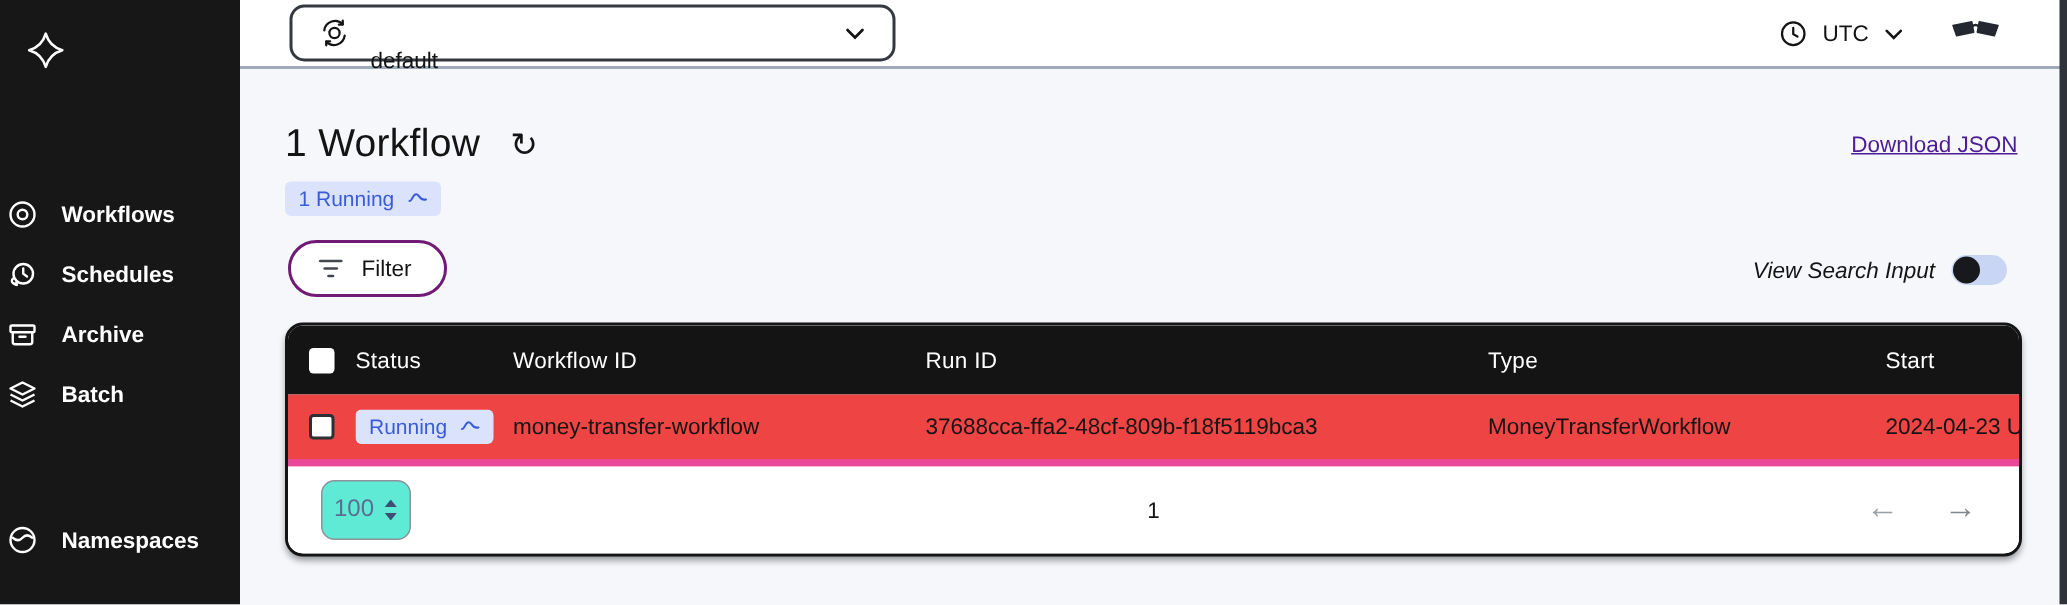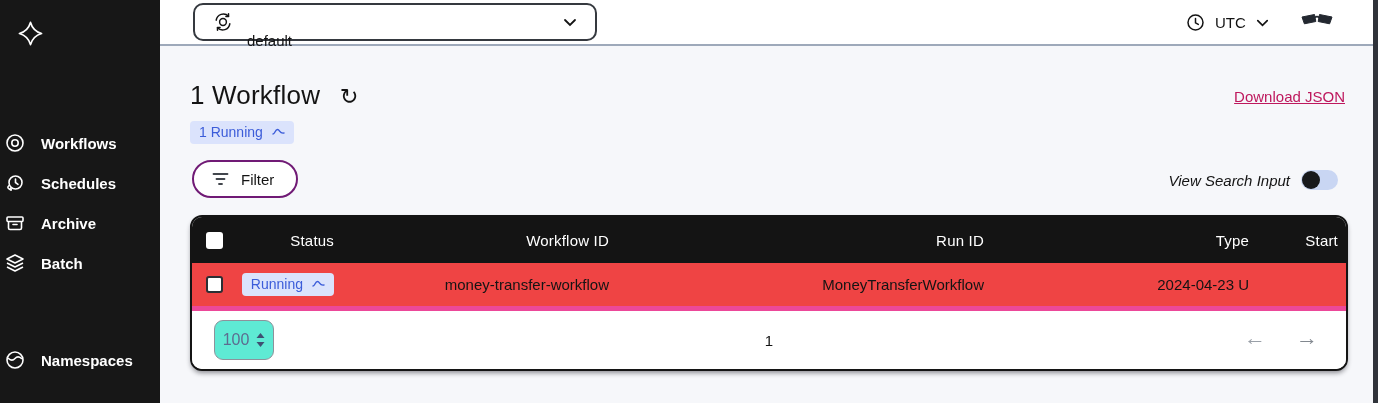--- a/index.html
+++ b/index.html
@@ -41,21 +41,21 @@
   .tz-label { font-size:15px; color:#141414; margin-left:2px; }
   .glasses { position:absolute; left:1141px; top:12px; cursor:pointer; }
 
   
   .main { position:absolute; left:160px; top:46px; width:1218px; height:357px; }
   .title-row { position:absolute; left:30px; top:34px; display:flex; align-items:center; gap:20px; }
   .page-title { font-size:26px; font-weight:500; color:#141414; letter-spacing:.2px; }
   .refresh { font-size:22px; line-height:1; color:#141414; cursor:pointer; padding-top:2px; }
   .download-link {
     position:absolute; right:33px; top:42px; font-size:15px;
-    color:#be185d; text-decoration:underline; cursor:pointer;
+    color:#4c1d95; text-decoration:underline; cursor:pointer;
   }
   .badge {
     display:inline-flex; align-items:center; gap:9px;
     background:#dbe3fc; color:#3b5cd9; border-radius:4px;
     font-size:14px; font-weight:400; padding:3px 9px 4px 9px;
   }
   .summary-badge { position:absolute; left:30px; top:75px; }
   .filter-btn {
     position:absolute; left:32px; top:114px; height:38px;
     background:#fff; border:2px solid #701a75; border-radius:19px;
@@ -73,21 +73,21 @@
   }
   .toggle .knob {
     position:absolute; left:1px; top:1px; width:18px; height:18px;
     border-radius:50%; background:#17191c;
   }
 
   
   .wf-table {
     position:absolute; left:30px; top:169px; width:1158px;
     background:#fff; border:2px solid #141414; border-radius:12px;
-    overflow:hidden; box-shadow:0 3px 5px -1px rgba(10,10,20,.45);text-align:right;
+    overflow:hidden; box-shadow:0 3px 5px -1px rgba(10,10,20,.45);
   }
   .tgrid {
     display:grid; grid-template-columns:31px 105px 275px 375px 265px 1fr;
     align-items:center; padding-left:14px;
   }
   .thead { background:#141414; color:#fff; height:46px; font-size:15px; font-weight:500; letter-spacing:.2px; }
   .trow { height:48px; font-size:15px; border-bottom:5px solid #ec4899; background:#ef4444; }
   .cell { overflow:hidden; white-space:nowrap; padding-right:8px; }
   .checkbox { width:17px; height:17px; border-radius:3px; background:#fff; cursor:pointer; }
   .row-checkbox { border:2px solid #2c2f34; }
@@ -273,20 +273,21 @@
         </div>
       <div class="cell">
         <span class="badge">
           <span>Running</span>
           <svg width="13" height="10" viewBox="0 0 13 10" fill="none" stroke="#3b5cd9" stroke-width="1.4" stroke-linecap="round">
             <path d="M1 7 C3 7 3 2.5 5.5 2.5 C8 2.5 7.4 7 12 6"></path>
           </svg>
         </span>
       </div>
       <div class="cell"><span class="cell-link">money-transfer-workflow</span></div>
+      <div class="cell"><span class="cell-link">37688cca-ffa2-48cf-809b-f18f5119bca3</span></div>
       <div class="cell"><span class="cell-link">MoneyTransferWorkflow</span></div>
       <div class="cell">2024-04-23 U</div>
     </div>
 
     <div class="tfoot">
       <div class="page-size">
         <span>100</span>
         <svg width="9" height="14" viewBox="0 0 9 14" fill="#3f4f72">
           <path d="M4.5 0 L8.5 5 H0.5 Z"></path>
             <path d="M4.5 14 L8.5 9 H0.5 Z"></path>

